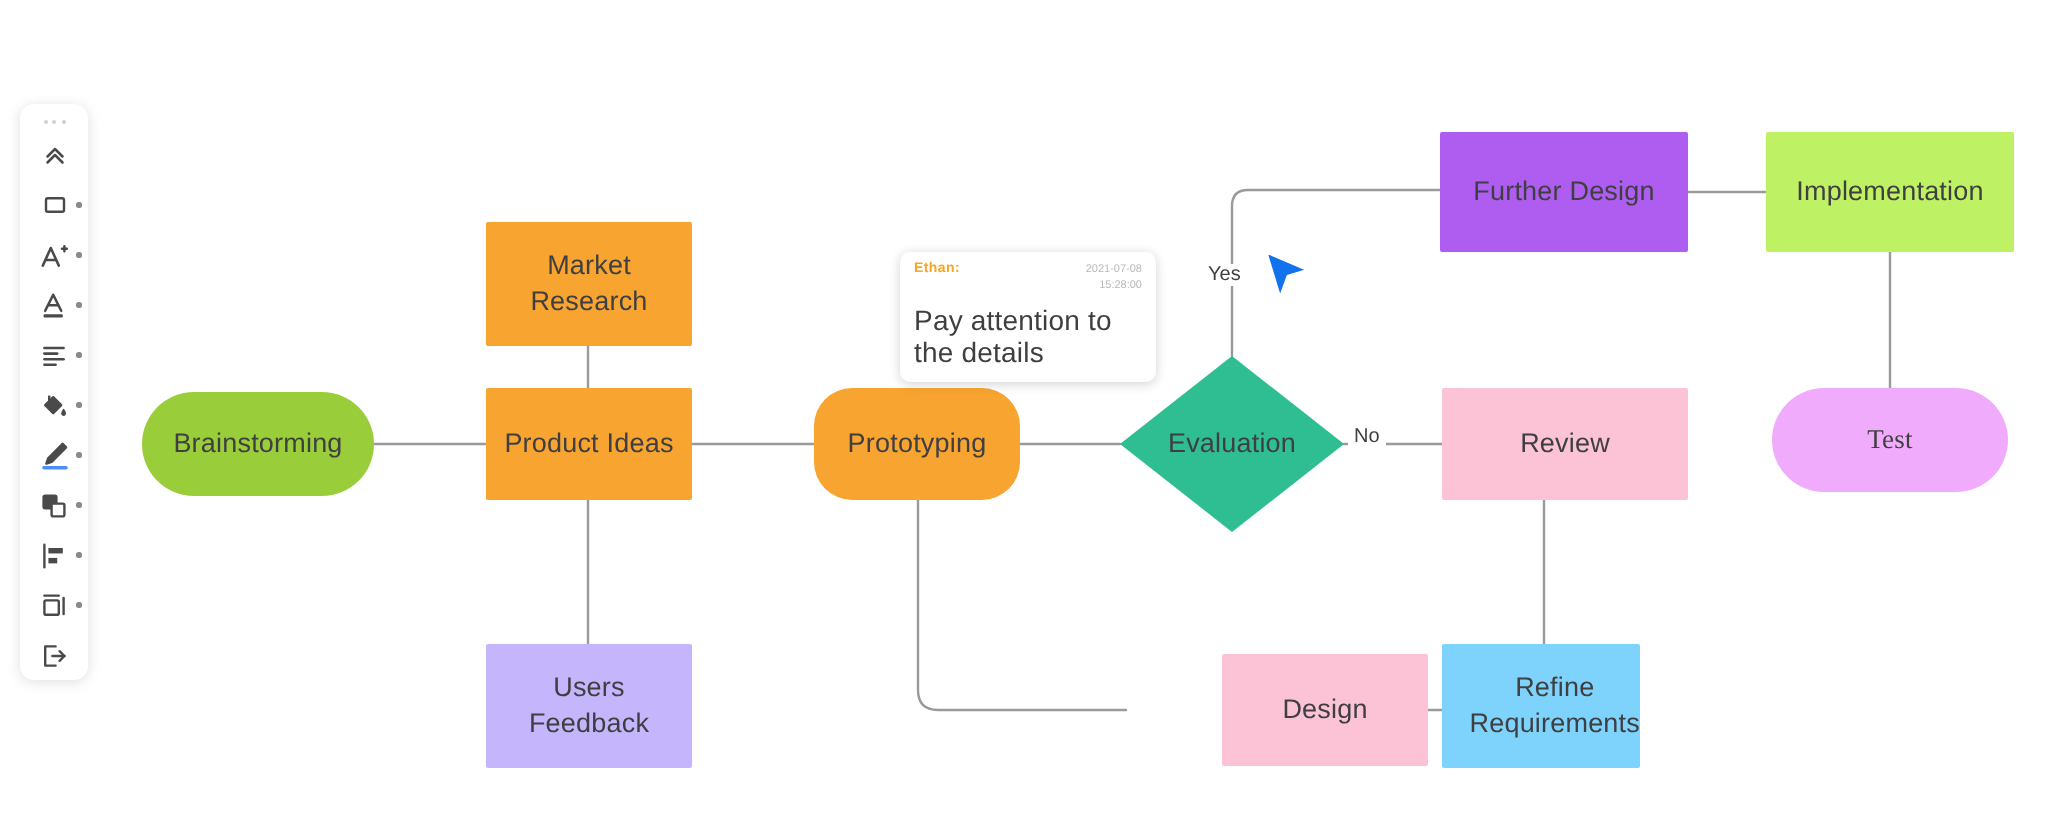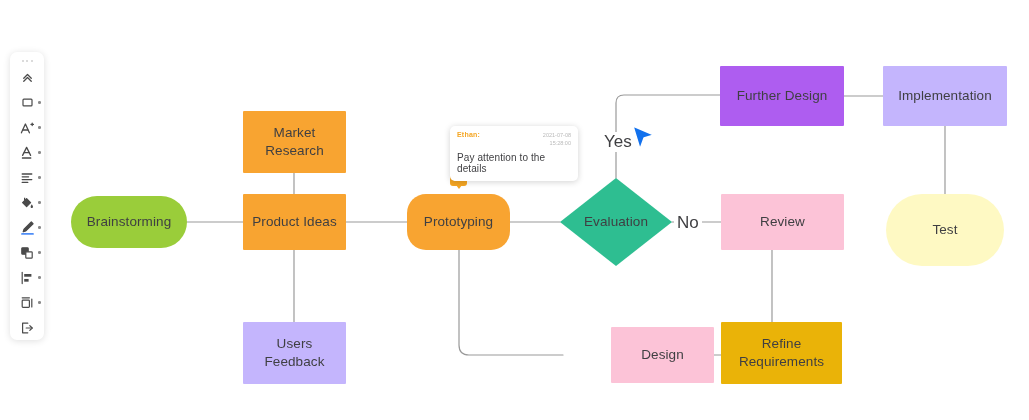--- a/index.html
+++ b/index.html
@@ -53,21 +53,21 @@
     inset: 0;
   }
   .diamond .dlabel {
     position: relative;
     z-index: 2;
   }
 
   
   .edge-label {
     position: absolute;
-    font-size: 17px;
+    font-size: 10px;
     color: #3f3f42;
     background: #ffffff;
     padding: 0 3px;
     white-space: nowrap;
   }
 
   
   #comment-card {
     position: absolute;
     left: 450px;
@@ -93,21 +93,21 @@
     letter-spacing: .2px;
   }
   #comment-card .c-time {
     font-size: 5.5px;
     color: #b9b9b9;
     text-align: right;
     line-height: 1.5;
   }
   #comment-card .c-body {
     margin-top: 4px;
-    font-size: 10px;
+    font-size: 14px;
     color: #3f3f42;
     letter-spacing: .1px;
   }
   #comment-badge {
     position: absolute;
     left: 450px;
     top: 171px;
     width: 17px;
     height: 15px;
     background: #f5a623;
@@ -248,33 +248,33 @@
     <svg class="dshape" viewBox="0 0 112 88" xmlns="http://www.w3.org/2000/svg">
       <polygon points="56,0 112,44 56,88 0,44" fill="#2EBE91"></polygon>
     </svg>
     <span class="dlabel">Evaluation</span>
   </div>
 
   <div class="node rect" style="left:720px;top:66px;width:124px;height:60px;background:#AE5DF0;">
     <span>Further Design</span>
   </div>
 
-  <div class="node rect" style="left:883px;top:66px;width:124px;height:60px;background:#c4b5fd;">
+  <div class="node rect" style="left:883px;top:66px;width:124px;height:60px;background:#bef264;">
     <span>Implementation</span>
   </div>
 
-  <div class="node pill" style="left:886px;top:194px;width:118px;height:72px;background:#fef9c3;">
+  <div class="node pill" style="left:886px;top:194px;width:118px;height:52px;background:#f0abfc;font-family:Liberation Serif, serif;">
     <span>Test</span>
   </div>
 
   <div class="node rect" style="left:721px;top:194px;width:123px;height:56px;background:#FCC3D7;">
     <span>Review</span>
   </div>
 
-  <div class="node rect" style="left:721px;top:322px;width:121px;height:62px;background:#eab308;">
+  <div class="node rect" style="left:721px;top:322px;width:99px;height:62px;background:#7dd3fc;justify-content:flex-end;">
     <span>Refine
 Requirements</span>
   </div>
 
   <div class="node rect" style="left:563px;top:327px;width:103px;height:56px;background:#FCC3D7;margin-left:48px;">
     <span>Design</span>
   </div>
 
   <div class="edge-label" style="left:601px;top:132px;">Yes</div>
   <div class="edge-label" style="left:674px;top:213px;">No</div>

